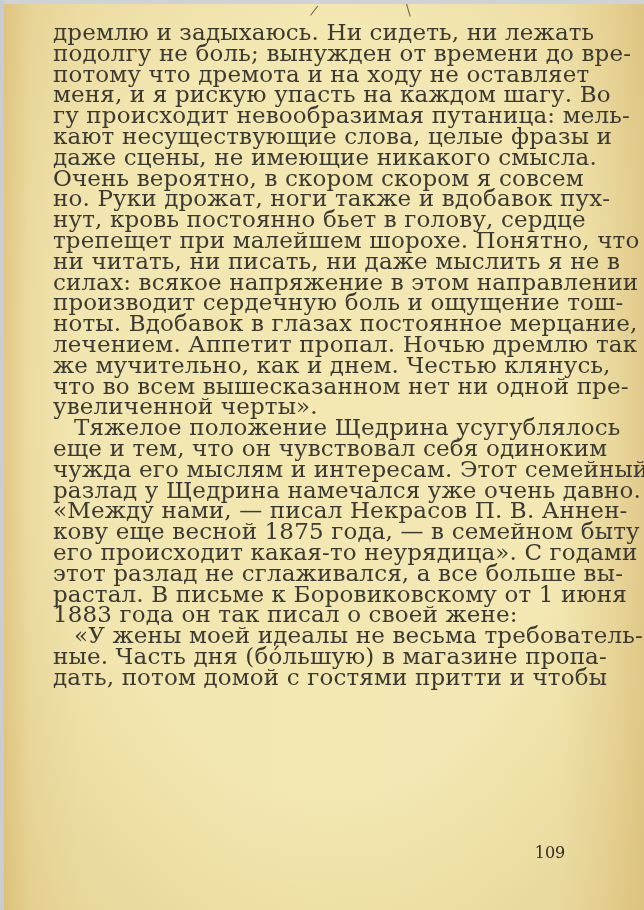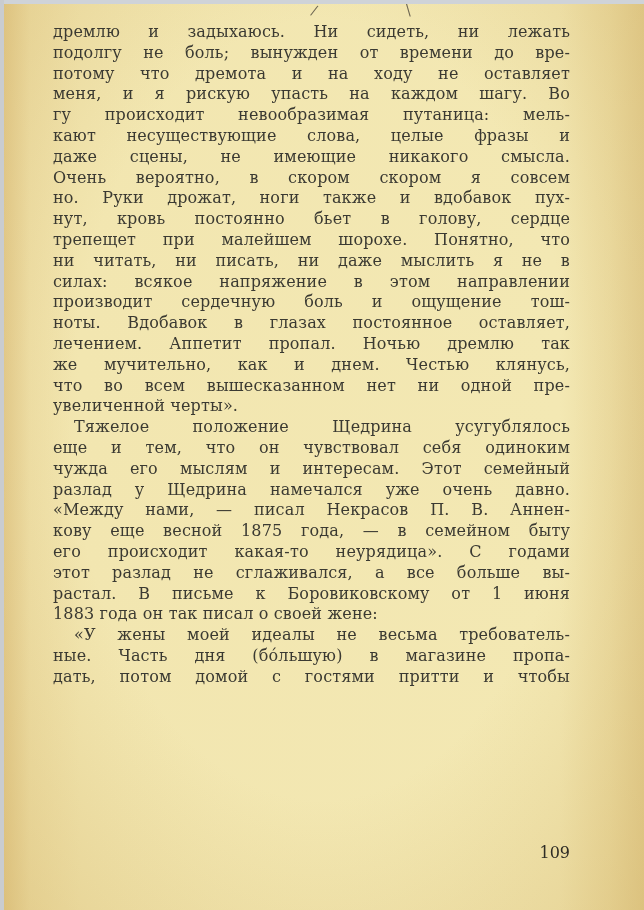--- a/index.html
+++ b/index.html
@@ -20,34 +20,34 @@
   .left-strip {
     position: absolute; left: 0; top: 0; width: 4px; height: 910px;
     background: #c9ccd0;
   }
   .mark {
     position: absolute; font-family: "DejaVu Serif", serif; color: #6a6350; font-size: 14px;
   }
   .text-block {
     position: absolute; left: 53px; top: 22px; width: 517px;
     font-family: "DejaVu Serif", serif;
-    font-size: 16px; line-height: 20.8px;
+    font-size: 23px; line-height: 20.8px;
     color: #3b3a32;
     letter-spacing: 0.15px;
   }
   .line {
     display: block; white-space: nowrap;
     text-align: justify; text-align-last: justify;
     height: 20.8px;
   }
   .line.last { text-align-last: left; }
   .line.indent { padding-left: 21px; }
   .page-number {
     position: absolute; left: 530px; top: 843px; width: 40px;
-    text-align: right;
+    text-align: center;
     font-family: "DejaVu Serif", serif; font-size: 16px; color: #2e2c25;
   }
 </style>
 </head>
 <body>
 
 <div class="page">
   <div class="top-strip"></div>
   <div class="left-strip"></div>
   <span class="mark" style="left:312px; top:2px; transform:rotate(20deg);">/</span>
@@ -61,21 +61,21 @@
       <span class="line">гу происходит невообразимая путаница: мель-</span>
       <span class="line">кают несуществующие слова, целые фразы и</span>
       <span class="line">даже сцены, не имеющие никакого смысла.</span>
       <span class="line">Очень вероятно, в скором скором я совсем</span>
       <span class="line">но. Руки дрожат, ноги также и вдобавок пух-</span>
       <span class="line">нут, кровь постоянно бьет в голову, сердце</span>
       <span class="line">трепещет при малейшем шорохе. Понятно, что</span>
       <span class="line">ни читать, ни писать, ни даже мыслить я не в</span>
       <span class="line">силах: всякое напряжение в этом направлении</span>
       <span class="line">производит сердечную боль и ощущение тош-</span>
-      <span class="line">ноты. Вдобавок в глазах постоянное оставляет,</span>
+      <span class="line">ноты. Вдобавок в глазах постоянное мерцание,</span>
       <span class="line">лечением. Аппетит пропал. Ночью дремлю так</span>
       <span class="line">же мучительно, как и днем. Честью клянусь,</span>
       <span class="line">что во всем вышесказанном нет ни одной пре-</span>
       <span class="line last">увеличенной черты».</span>
       <span class="line indent">Тяжелое положение Щедрина усугублялось</span>
       <span class="line">еще и тем, что он чувствовал себя одиноким</span>
       <span class="line">чужда его мыслям и интересам. Этот семейный</span>
       <span class="line">разлад у Щедрина намечался уже очень давно.</span>
       <span class="line">«Между нами, — писал Некрасов П. В. Аннен-</span>
       <span class="line">кову еще весной 1875 года, — в семейном быту</span>

